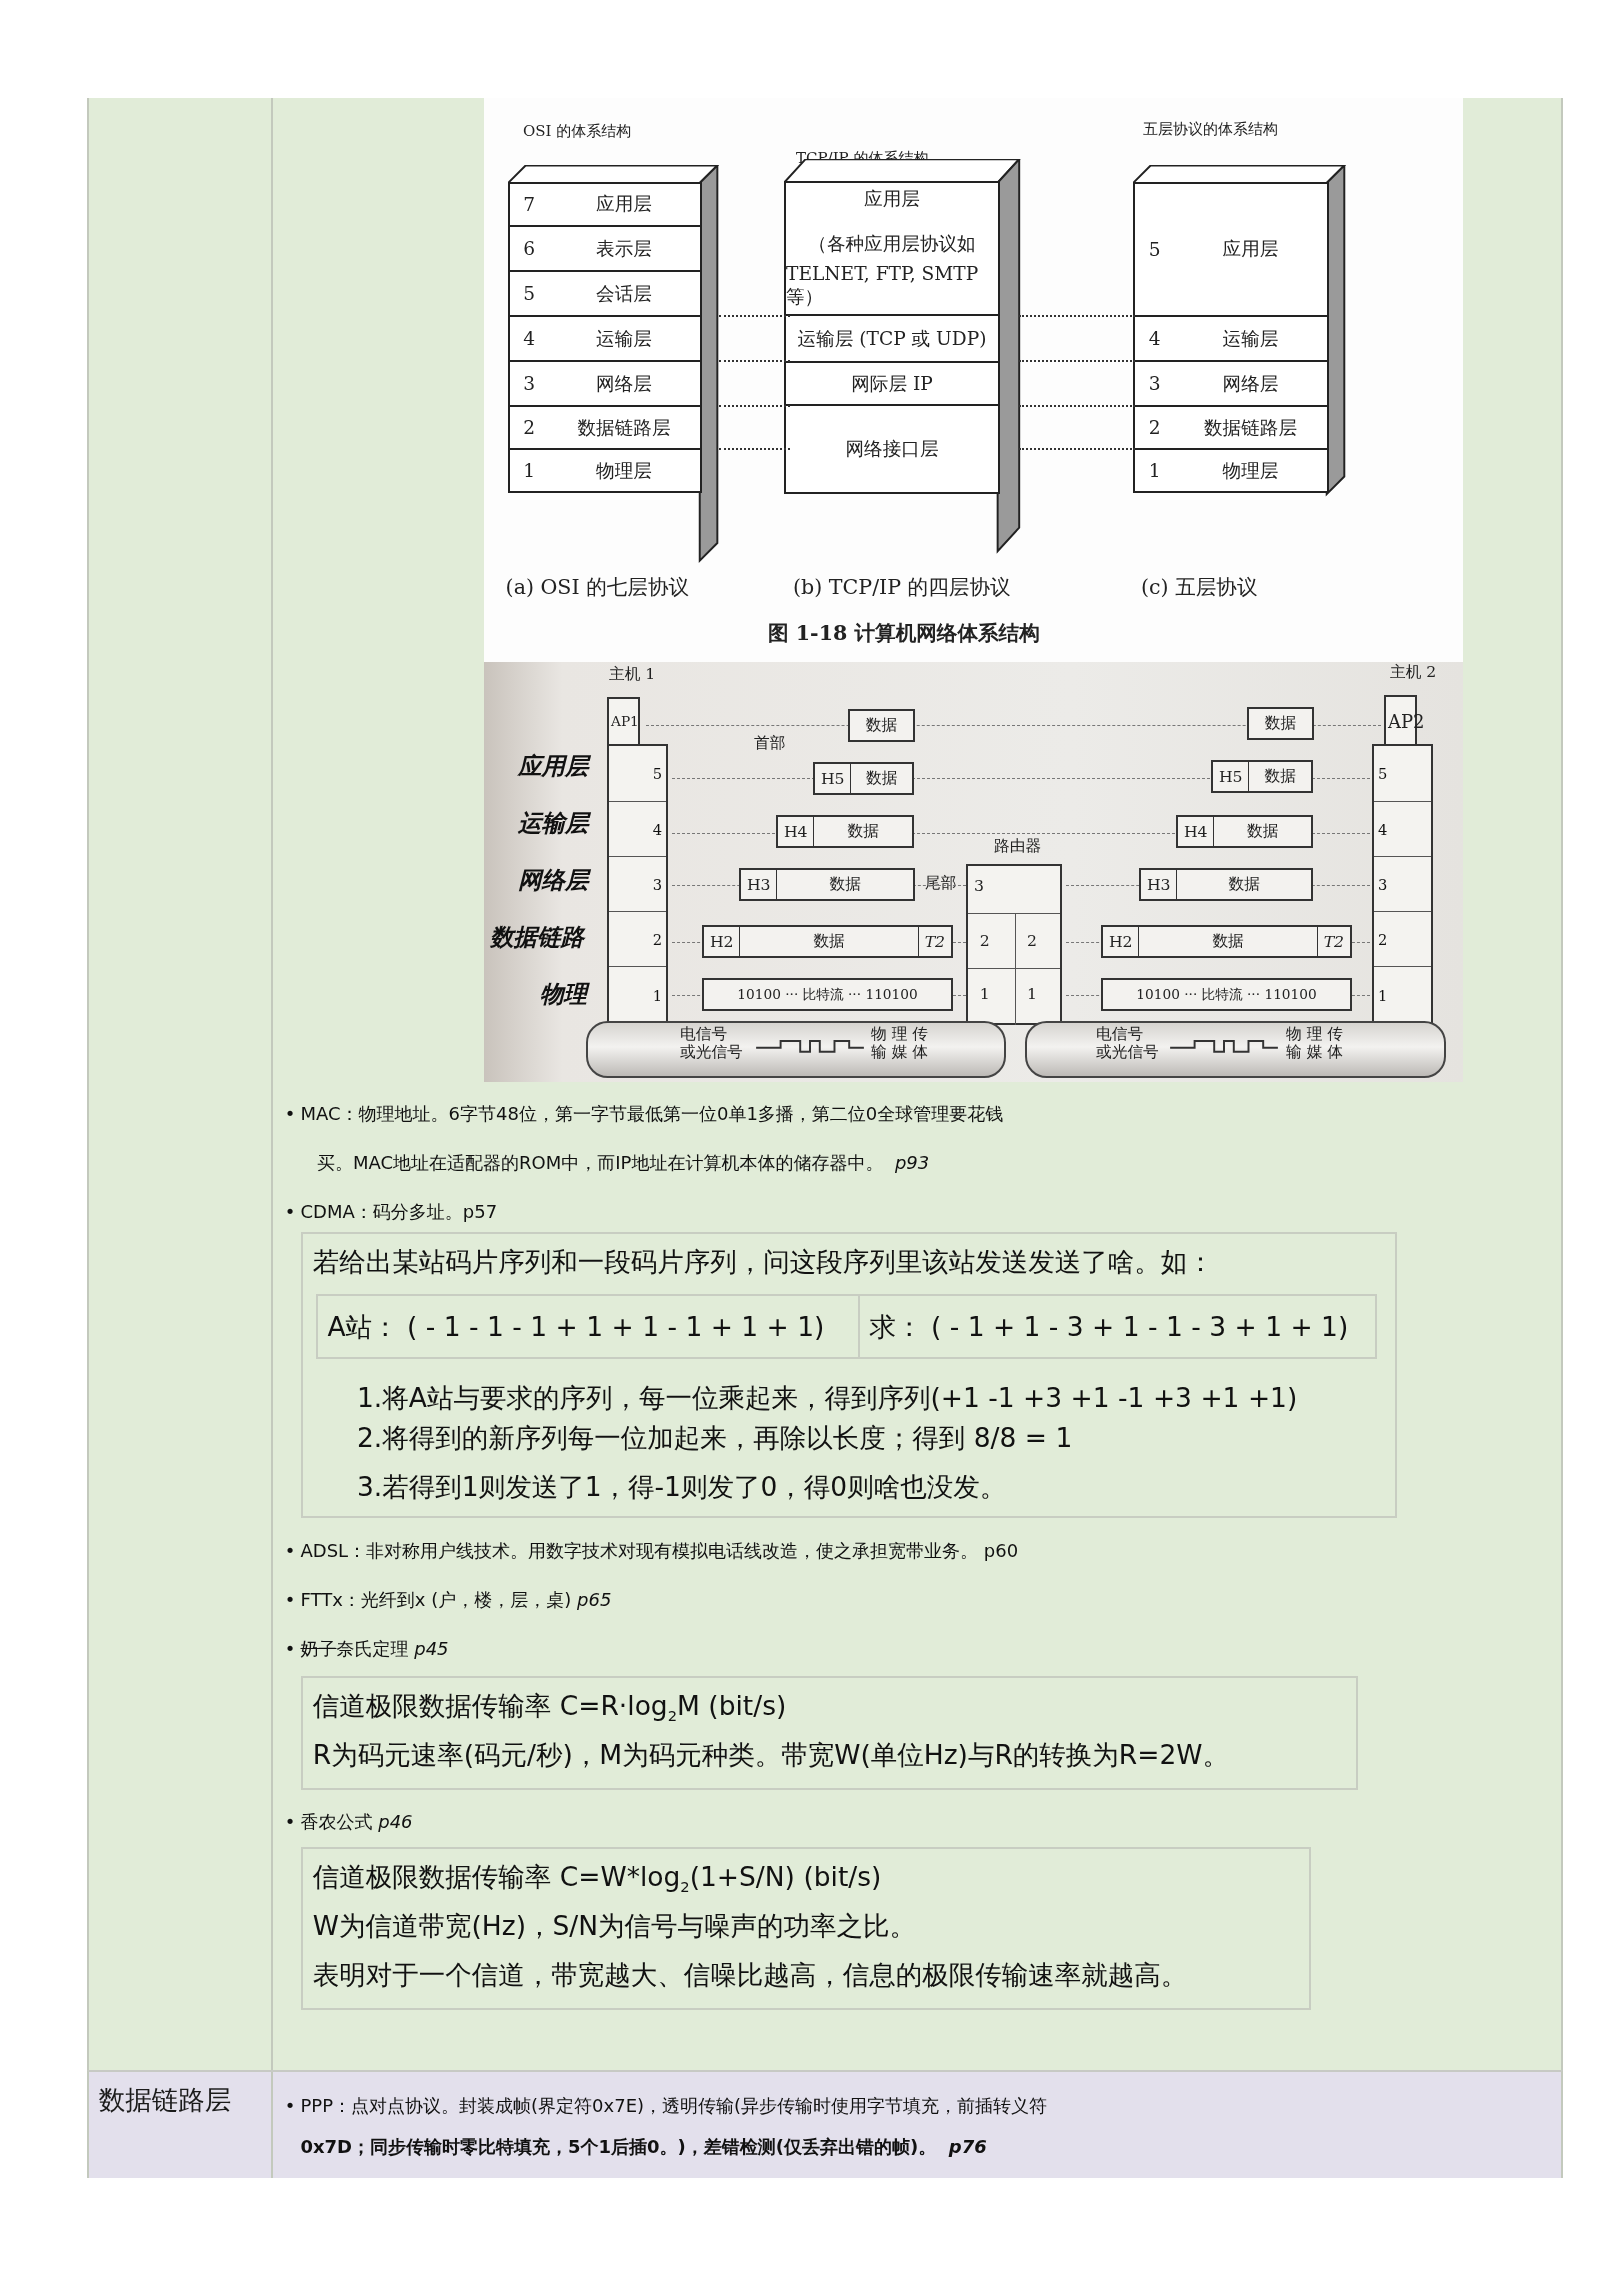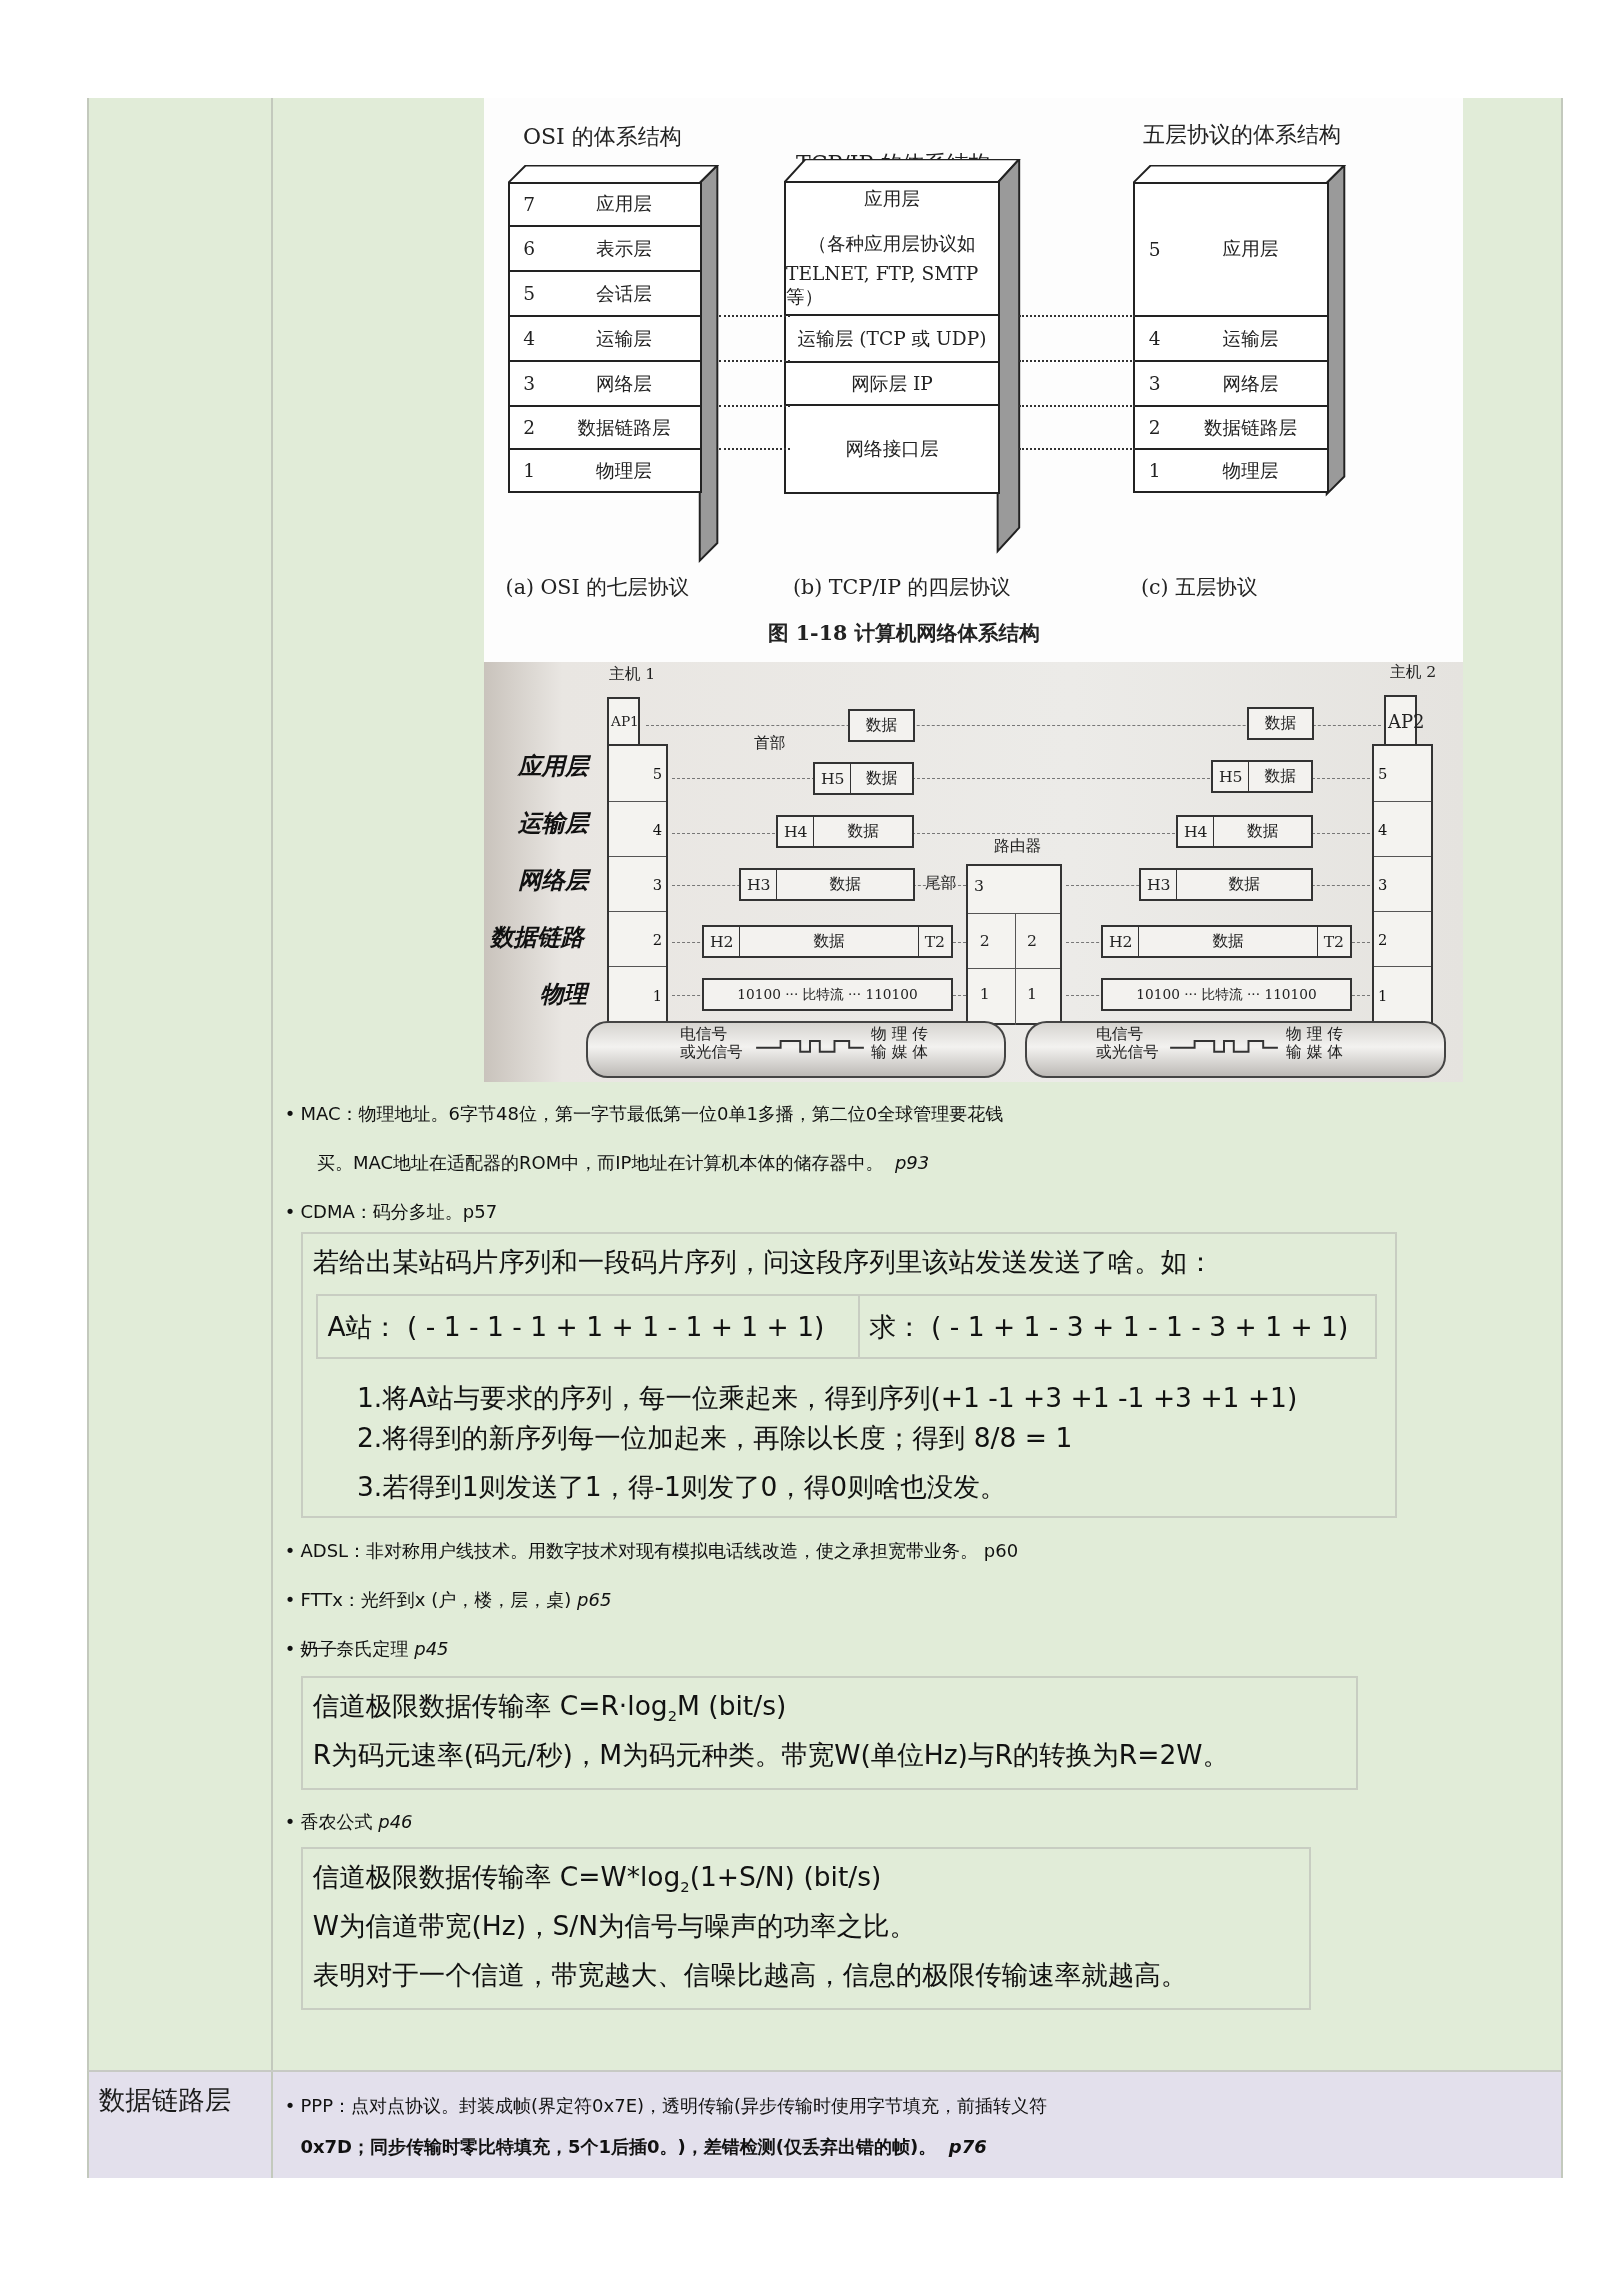--- a/index.html
+++ b/index.html
@@ -11,36 +11,36 @@
   .row.green { background: #e1ecd8; height: 1972px; }
   .row.lav { background: #e3e0ec; height: 108px; border-top: 2px solid #c7cac4; }
   .cell-left { width: 184px; border-right: 2px solid #c3c9bd; position: relative; }
   .cell-right { flex: 1; position: relative; }
   .cell-left .label { position: absolute; left: 9.8px; top: 17.6px; font-size: 26.5px; color: #1b1b1b; }
 
   .abs { position: absolute; }
 
   
   .fig1 { left: 211px; top: 0; width: 979px; height: 564px; background: #fdfdfd; }
-  .fig1 .col-title { position: absolute; font-family: "DejaVu Serif", "Liberation Serif", serif; font-size: 22px; color: #222; }
+  .fig1 .col-title { position: absolute; font-family: "DejaVu Serif", "Liberation Serif", serif; font-size: 15px; color: #222; }
   .stack { position: absolute; }
   .layer { position: absolute; left: 0; border: 2px solid #222; background: #fff; display: flex; align-items: center; font-family: "DejaVu Serif", "Liberation Serif", serif; font-size: 18.6px; color: #222; }
   .layer .num { width: 39px; padding-left: 13.7px; }
   .layer .nm { flex: 1; text-align: center; }
   .dots { position: absolute; border-top: 2.9px dotted #333; height: 0; }
   .caption { position: absolute; font-family: "DejaVu Serif", "Liberation Serif", serif; font-size: 20.6px; color: #222; }
 
   
   .fig2 { left: 211px; top: 564px; width: 979px; height: 420px; background: linear-gradient(90deg,#c9c3bc 0%,#e9e6e2 8%,#ecebe8 60%,#e5e3df 100%); overflow: hidden; }
   .fig2 .t { position: absolute; font-family: "DejaVu Serif", "Liberation Serif", serif; font-size: 15.7px; color: #222; }
   .fig2 .layerlbl { position: absolute; font-weight: bold; font-style: italic; font-size: 23.5px; color: #111; }
   .pdu { position: absolute; border: 2px solid #333; background: #f3f2ef; display: flex; font-family: "DejaVu Serif", "Liberation Serif", serif; font-size: 15.7px; color: #222; height: 33px; align-items: center; }
   .pdu .h { border-right: 1px solid #333; padding: 0 5.9px; height: 100%; display: flex; align-items: center; }
   .pdu .d { flex: 1; text-align: center; }
-  .pdu .tr { border-left: 1px solid #333; padding: 0 5.9px; height: 100%; display: flex; align-items: center; }
+  .pdu .tr { border-left: 1px solid #333; padding: 0 5.9px; height: 100%; display: flex; align-items: center; font-style: italic; }
   .hostcol { position: absolute; border: 2px solid #333; background: #f4f3f0; }
   .hostcell { position: absolute; left: 0; width: 100%; border-top: 1px solid #555; font-family: "DejaVu Serif", serif; font-size: 14.7px; text-align: right; padding-right: 3.9px; }
   .arrowline { position: absolute; border-top: 1px dashed #777; height: 0; }
   .pipe { position: absolute; height: 57px; border: 2px solid #444; border-radius: 21.6px; background: linear-gradient(180deg,#d6d4d0,#f3f2f0 45%,#bdbab6); }
 
   
   .bullet { position: absolute; font-size: 18px; line-height: 35px; color: #111; white-space: nowrap; margin-top: 8px; }
   .bullet .dot { display: inline-block; width: 15.7px; }
   .it { font-style: italic; }
   .strike { text-decoration: line-through; }

